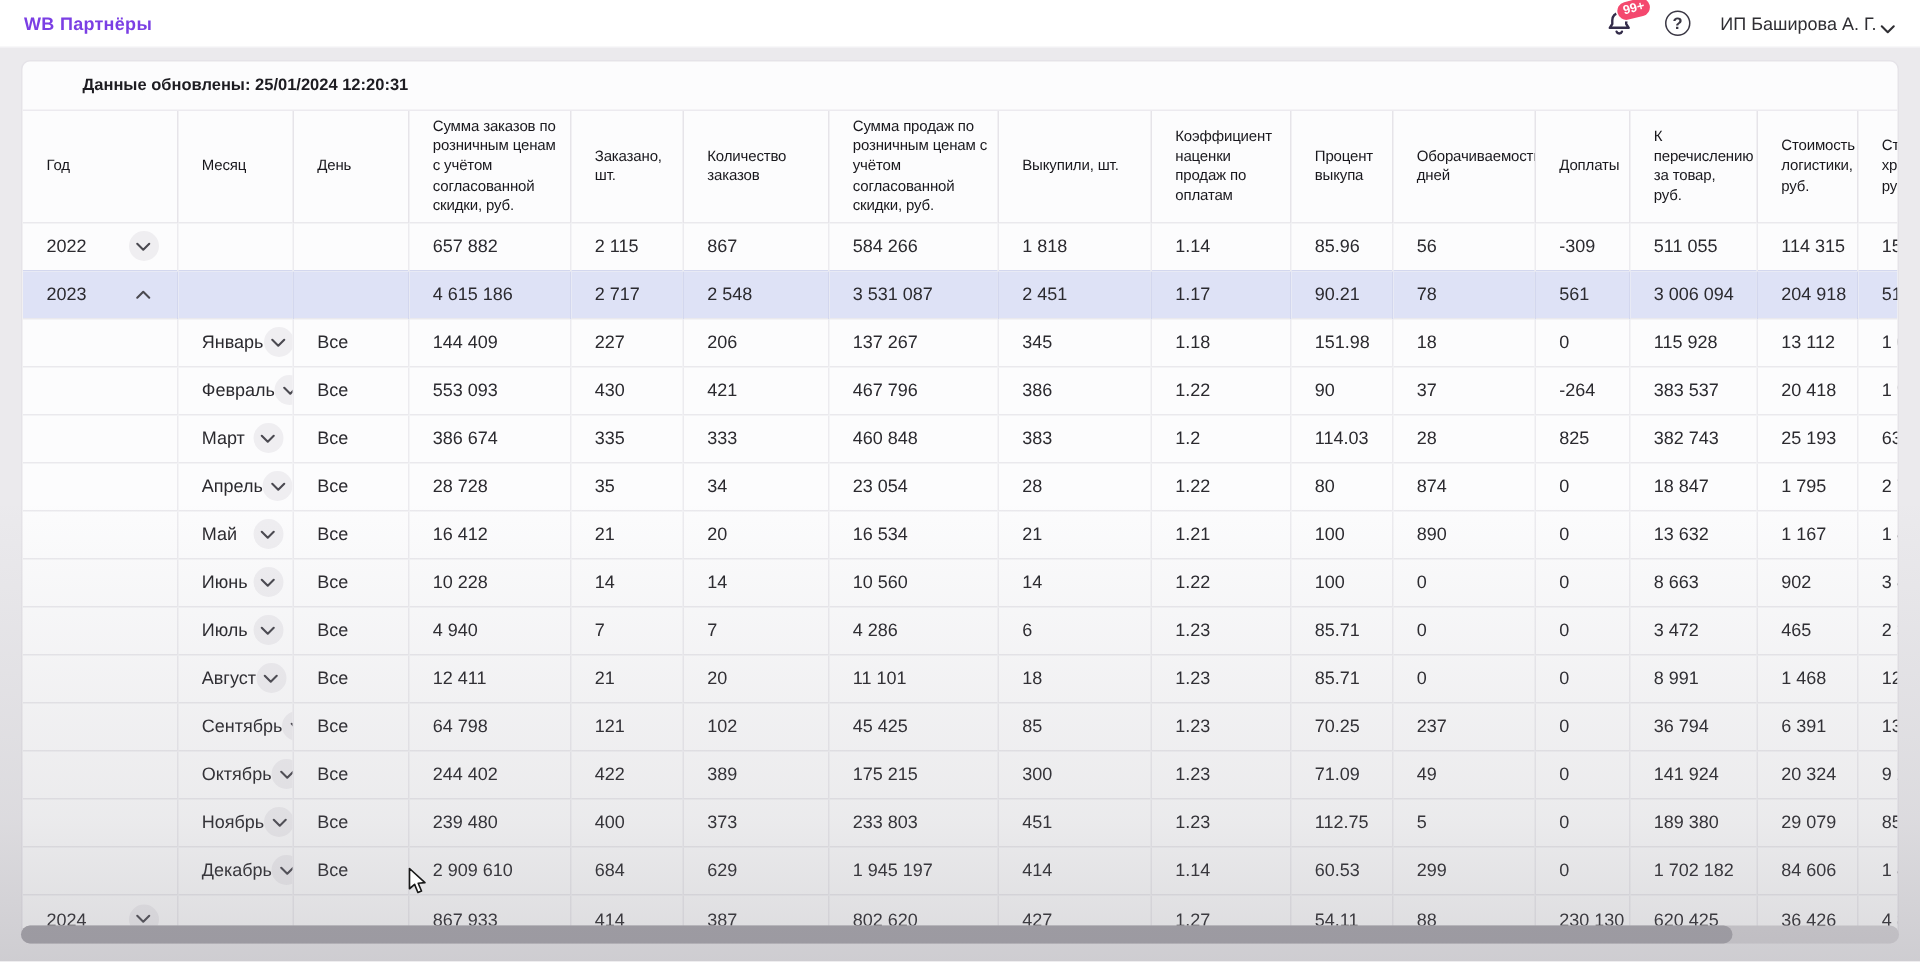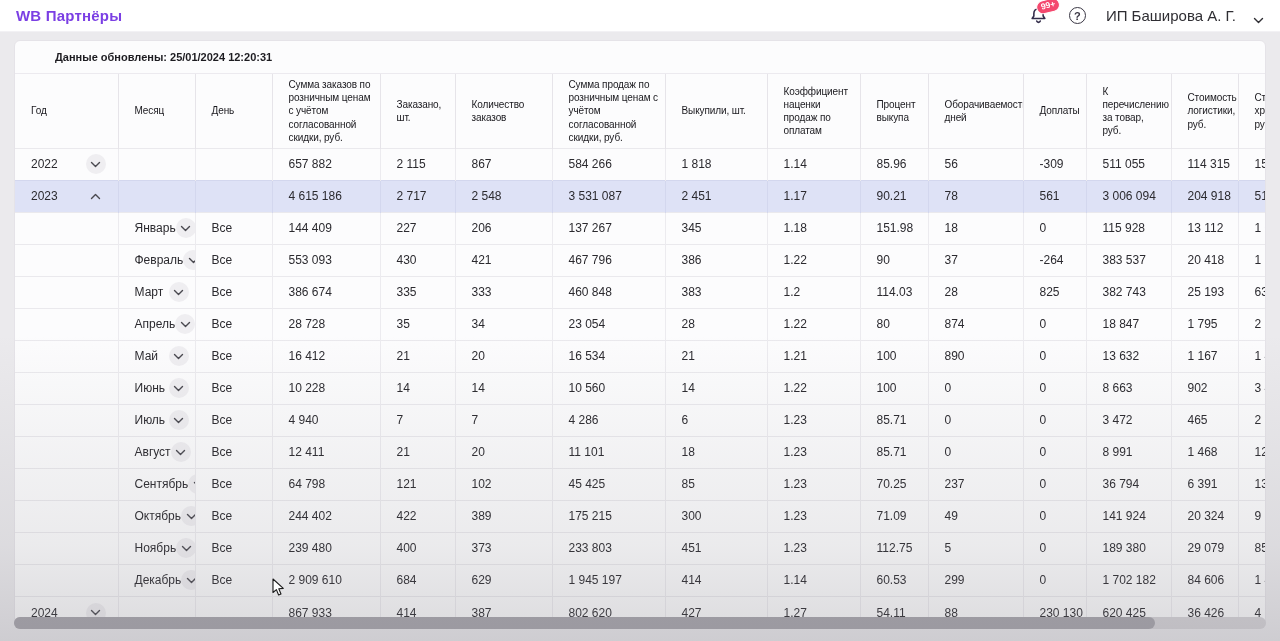--- a/index.html
+++ b/index.html
@@ -7,31 +7,31 @@
   body { font-family: "Liberation Sans", sans-serif; background:#ebeaed; }
 
   .screen { position:relative; width:1280px; height:641px; overflow:hidden; background:#ebeaed; }
   
   .screen::after { content:""; position:absolute; inset:0; pointer-events:none;
     background:linear-gradient(180deg, rgba(120,118,126,0) 52%, rgba(120,118,126,0.13) 85%, rgba(120,118,126,0.25) 100%); }
 
   
   .topnav { position:absolute; top:0; left:0; right:0; height:32px; background:#ffffff;
     display:flex; align-items:center; padding:0 16px; z-index:5; border-bottom:1px solid #f2f1f4; }
-  .logo { font-size:15px; font-weight:bold; color:#7b3fe4; margin-right:26px; letter-spacing:0.2px; cursor:pointer; }
+  .logo { font-size:12px; font-weight:bold; color:#7b3fe4; margin-right:26px; letter-spacing:0.2px; cursor:pointer; }
   .nav-items { display:flex; align-items:center; }
   .nav-item { font-size:12.5px; color:#3a393e; padding:5px 10px; margin-right:3px; border-radius:8px; cursor:pointer; white-space:nowrap; }
   .nav-item.active { background:#f1eff5; color:#6e56b4; }
   .nav-right { margin-left:auto; display:flex; align-items:center; gap:20px; }
   .bell-wrap { position:relative; width:20px; height:20px; cursor:pointer; }
   .badge { position:absolute; top:-7px; left:7px; background:#f4486e; color:#fff; font-size:8.5px; font-weight:bold;
     padding:1px 4px 2px; border-radius:8px; border:1.5px solid #fff; transform:rotate(-14deg); line-height:1; }
   .help-btn { width:17px; height:17px; border-radius:50%; border:1.7px solid #3a3744; color:#3a3744;
     display:flex; align-items:center; justify-content:center; font-size:11px; font-weight:bold; cursor:pointer; }
-  .account { display:flex; align-items:flex-end; gap:17px; font-size:15px; color:#2f2e33; cursor:pointer; white-space:nowrap; }
+  .account { display:flex; align-items:flex-end; gap:2px; font-size:12px; color:#2f2e33; cursor:pointer; white-space:nowrap; }
 
   
   .content { position:absolute; top:32px; left:0; right:0; bottom:0; }
   .card { position:absolute; top:8px; left:14px; width:1252px; background:#fcfcfd;
     border:1px solid #e5e3e8; border-radius:6px; overflow:hidden; }
   .updated-bar { height:33px; display:flex; align-items:center; padding:0 40px;
     font-size:11px; font-weight:bold; color:#1d1c21; border-bottom:1px solid #eceaef; }
 
   .table-clip { overflow:hidden; width:100%; }
   table { border-collapse:collapse; table-layout:fixed; width:1303px; background:transparent; }

